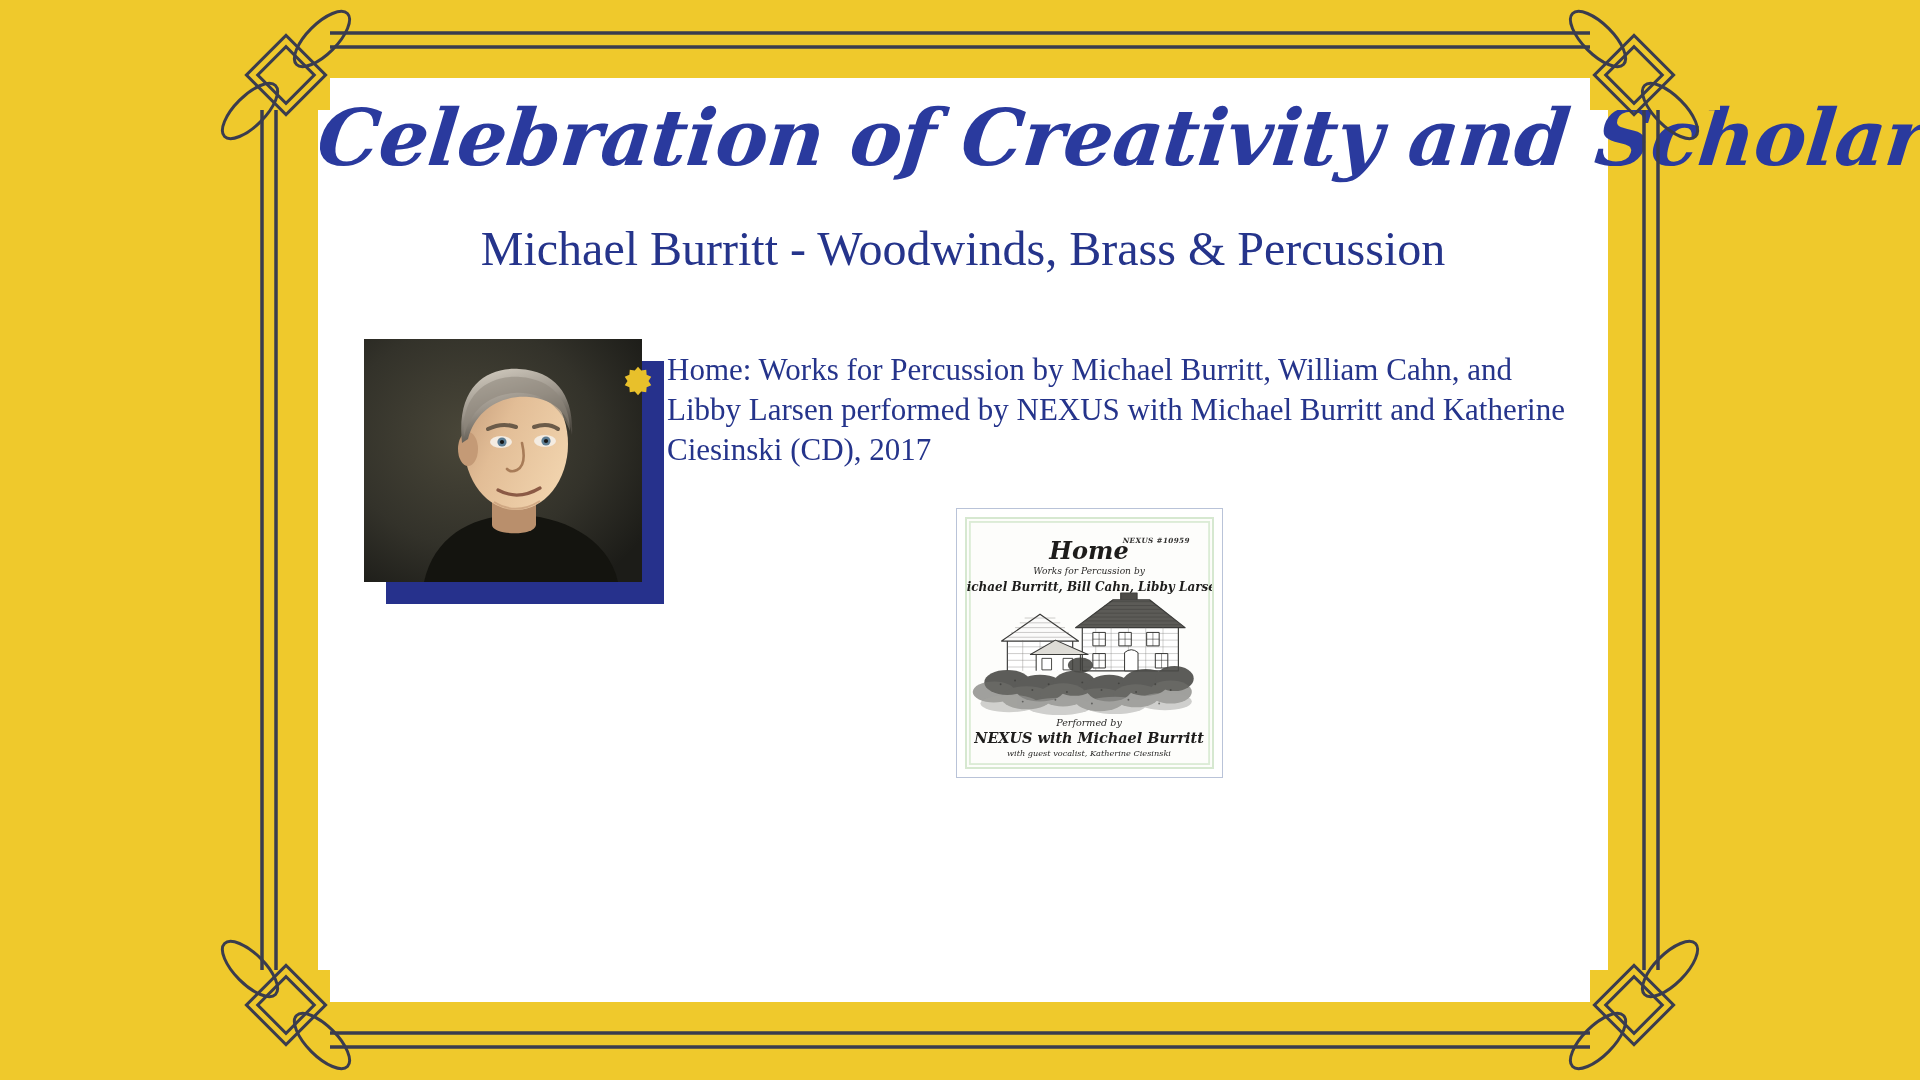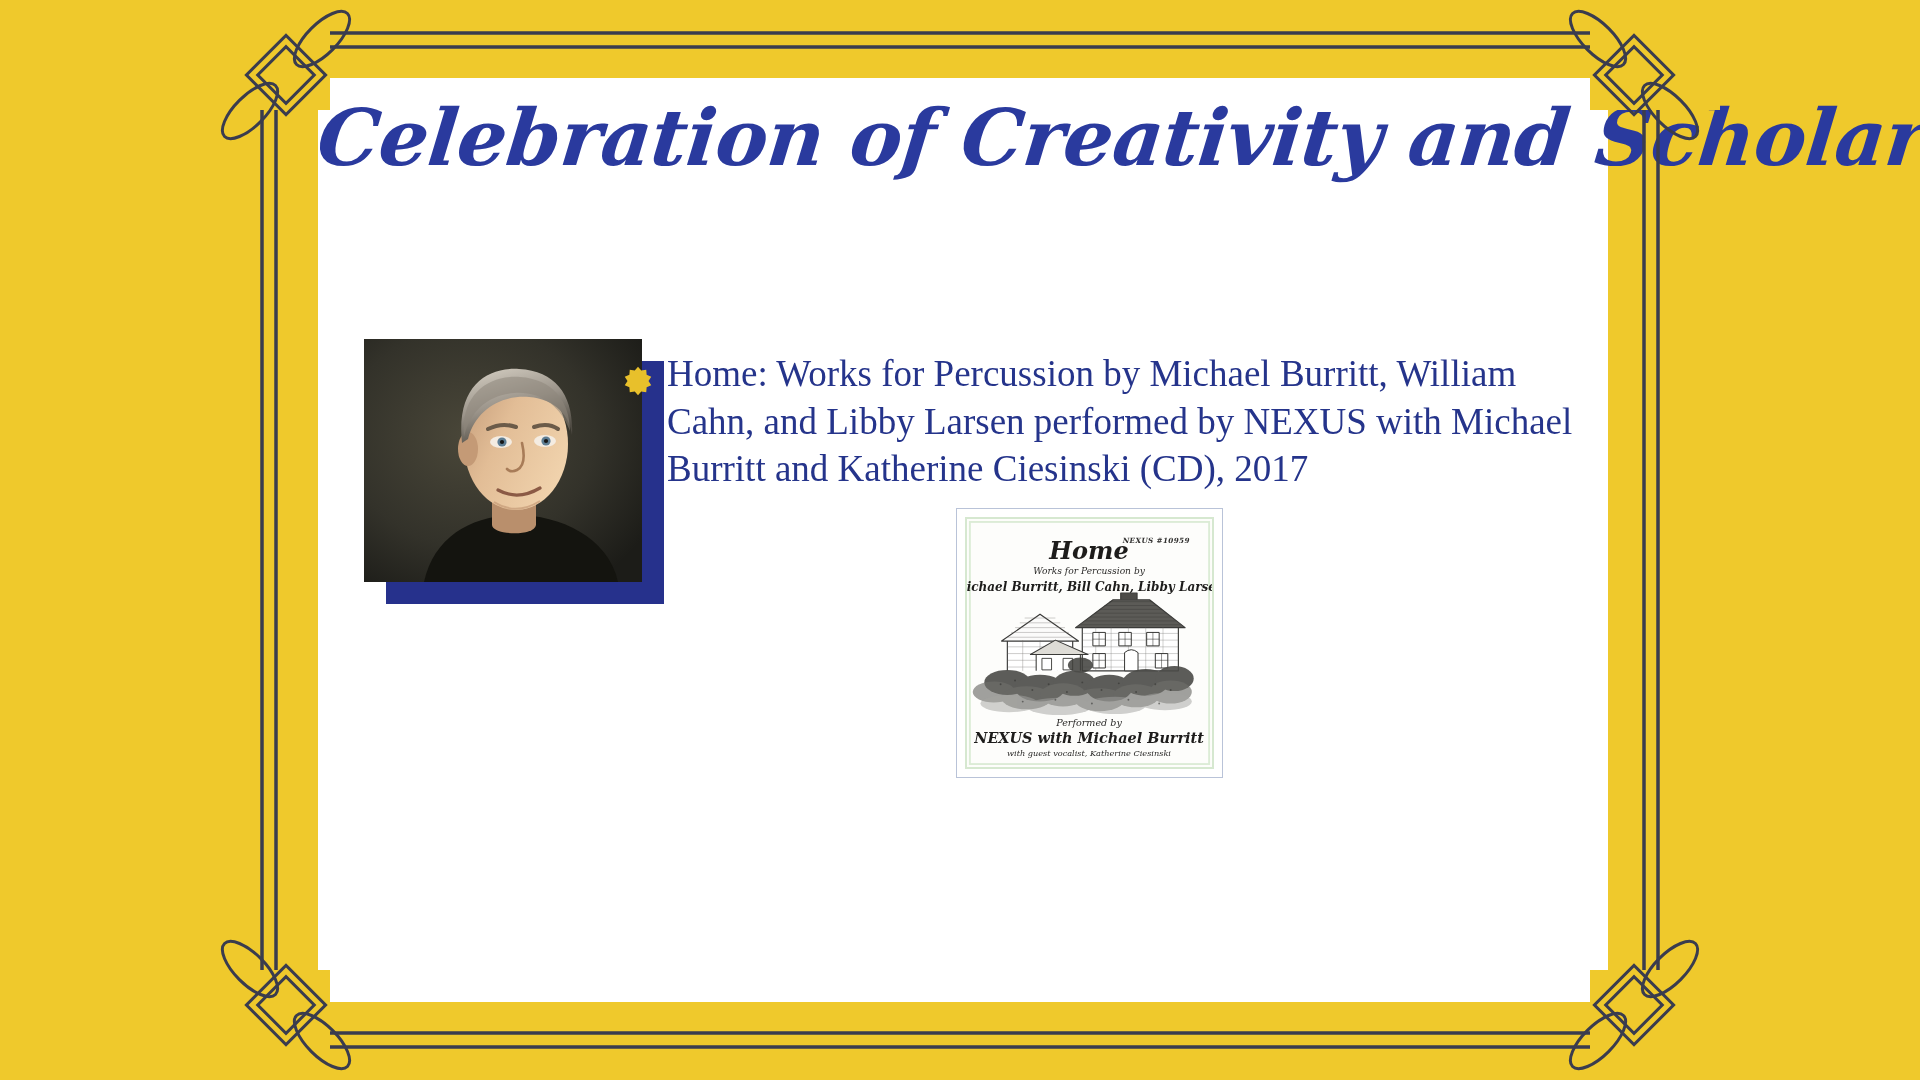--- a/index.html
+++ b/index.html
@@ -78,21 +78,21 @@
     display:flex;
     align-items:flex-start;
   }
   .bullet-star{
     flex:0 0 auto;
     width:30px; height:30px;
     margin-top:16px; margin-right:14px;
   }
   .bullet-text{
     font-family:"Liberation Serif", serif;
-    font-size:37px;
+    font-size:31px;
     line-height:1.29;
     color:#25348b;
   }
 
   
   .cd{
     position:absolute;
     left:638px; top:430px;
     width:267px; height:270px;
     background:#ffffff;
@@ -173,20 +173,21 @@
     <rect x="-28" y="-28" width="56" height="56" transform="rotate(45)"></rect>
     <ellipse cx="36" cy="-36" rx="36" ry="15" transform="rotate(-45 36 -36)"></ellipse>
     <ellipse cx="-36" cy="36" rx="36" ry="15" transform="rotate(-45 -36 36)"></ellipse>
   </g>
 </svg>
 
 <div class="card">
 
   <div class="title">Celebration of Creativity and Scholarship</div>
 
+  <div class="subtitle">Michael Burritt - Woodwinds, Brass &amp; Percussion</div>
 
   <div class="portrait-wrap">
     <div class="portrait-shadow"></div>
     <div class="portrait">
       <svg viewBox="0 0 278 243" preserveAspectRatio="none" aria-hidden="true">
         <defs>
           <radialGradient id="bg" cx="38%" cy="40%" r="75%">
             <stop offset="0%" stop-color="#4a4739"></stop>
             <stop offset="60%" stop-color="#33322a"></stop>
             <stop offset="100%" stop-color="#1c1c18"></stop>

